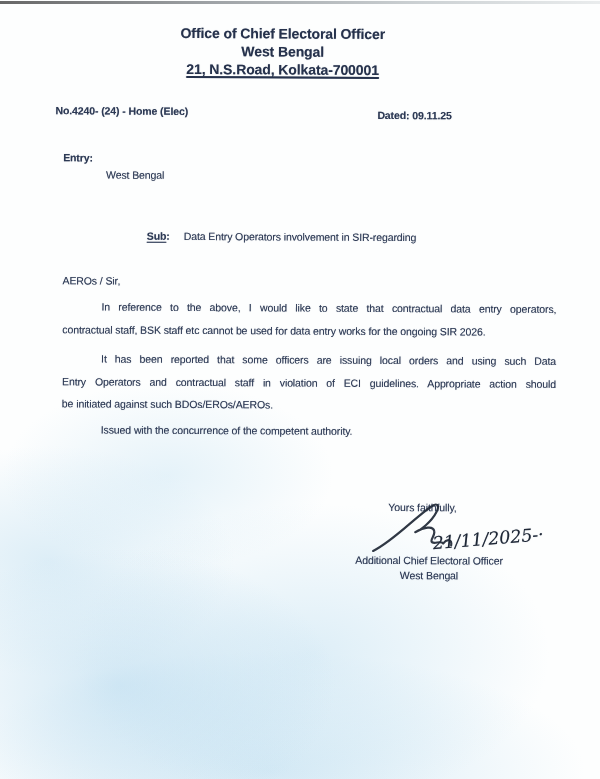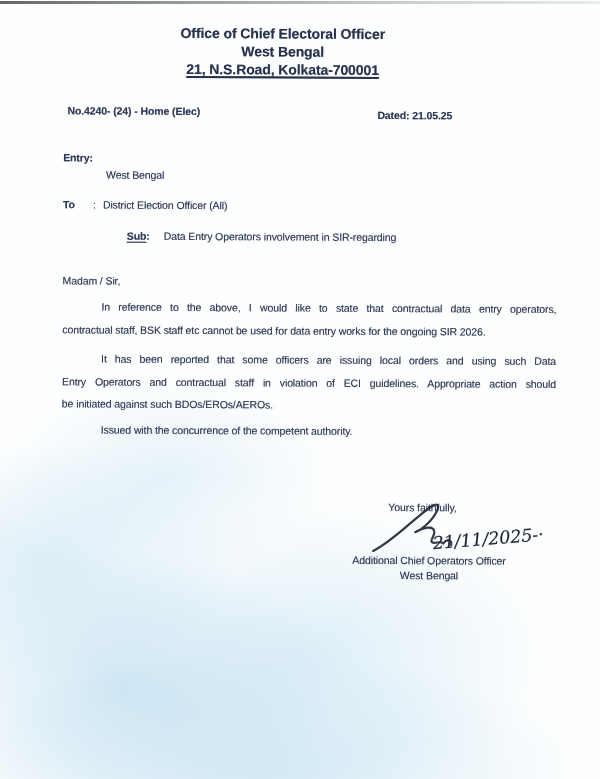--- a/index.html
+++ b/index.html
@@ -50,21 +50,21 @@
     line-height: 18px;
     color: #26324c;
   }
   .letterhead .address {
     text-decoration: underline;
     text-decoration-thickness: 1.5px;
     text-underline-offset: 2px;
   }
   .ref-no {
     position: absolute;
-    top: 104px; left: 68px;
+    top: 104px; left: 56px;
     font-weight: bold;
   }
   .ref-date {
     position: absolute;
     top: 107px; left: 378px;
     font-weight: bold;
   }
   .from-block {
     position: absolute;
     top: 149px; left: 64px;
@@ -80,20 +80,21 @@
   .to-row .colon { display: inline-block; width: 17px; text-align: center; }
   .sub-row {
     position: absolute;
     top: 229px; left: 128px;
   }
   .sub-row .label {
     font-weight: bold;
     text-decoration: underline;
     text-decoration-thickness: 1.3px;
     text-underline-offset: 2px;
+    margin-left: 20px;
   }
   .sub-row .colon { font-weight: bold; margin-right: 14px; }
   .salutation {
     position: absolute;
     top: 274px; left: 64px;
   }
   .para {
     position: absolute;
     left: 64px;
     width: 494px;
@@ -130,39 +131,36 @@
 
   <div class="letter">
 
     <div class="letterhead">
       <div>Office of Chief Electoral Officer</div>
       <div>West Bengal</div>
       <div class="address">21, N.S.Road, Kolkata-700001</div>
     </div>
 
     <div class="ref-no">No.4240- (24) - Home (Elec)</div>
-    <div class="ref-date">Dated: 21.05.25</div>
+    <div class="ref-date">Dated: 09.11.25</div>
 
     <div class="from-block">
       <span class="label">Entry:</span>
       <span>
         <br>
         <span>West Bengal</span>
       </span>
     </div>
 
-    <div class="to-row">
-      <span class="label">To</span><span class="colon">:</span><span>District Election Officer (All)</span>
-    </div>
 
     <div class="sub-row">
       <span class="label">Sub</span><span class="colon">:</span><span>Data Entry Operators involvement in SIR-regarding</span>
     </div>
 
-    <div class="salutation">Madam / Sir,</div>
+    <div class="salutation">AEROs / Sir,</div>
 
     <div class="para p1">
       <div class="line first">In reference to the above, I would like to state that contractual data entry operators,</div>
       <div class="line last">contractual staff, BSK staff etc cannot be used for data entry works for the ongoing SIR 2026.</div>
     </div>
 
     <div class="para p2">
       <div class="line first">It has been reported that some officers are issuing local orders and using such Data</div>
       <div class="line">Entry Operators and contractual staff in violation of ECI guidelines. Appropriate action should</div>
       <div class="line last">be initiated against such BDOs/EROs/AEROs.</div>
@@ -175,18 +173,18 @@
     <svg class="signature-svg" viewBox="0 0 180 60">
       <g fill="none" stroke="#1f2836" stroke-width="2.2" stroke-linecap="round" stroke-linejoin="round" opacity="0.92">
         <path d="M 4 52 C 24 42, 46 18, 61 8"></path>
         <path d="M 61 8 C 67 3, 71 5, 67 13 C 62 23, 51 31, 46 33 C 55 28, 64 26, 65 32 C 66 37, 60 41, 63 43 C 66 45, 71 41, 74 44"></path>
         <path d="M 74 44 C 78 39, 83 40, 82 46"></path>
       </g>
       <text x="64" y="50" transform="rotate(-5 64 50)" font-family="DejaVu Serif, serif" font-style="italic" font-size="17.5" fill="#1f2836">21/11/2025-·</text>
     </svg>
 
     <div class="sign-block">
-      <div>Additional Chief Operators Officer</div>
+      <div>Additional Chief Electoral Officer</div>
       <div>West Bengal</div>
     </div>
 
   </div>
 </div>
 
 </body></html>

